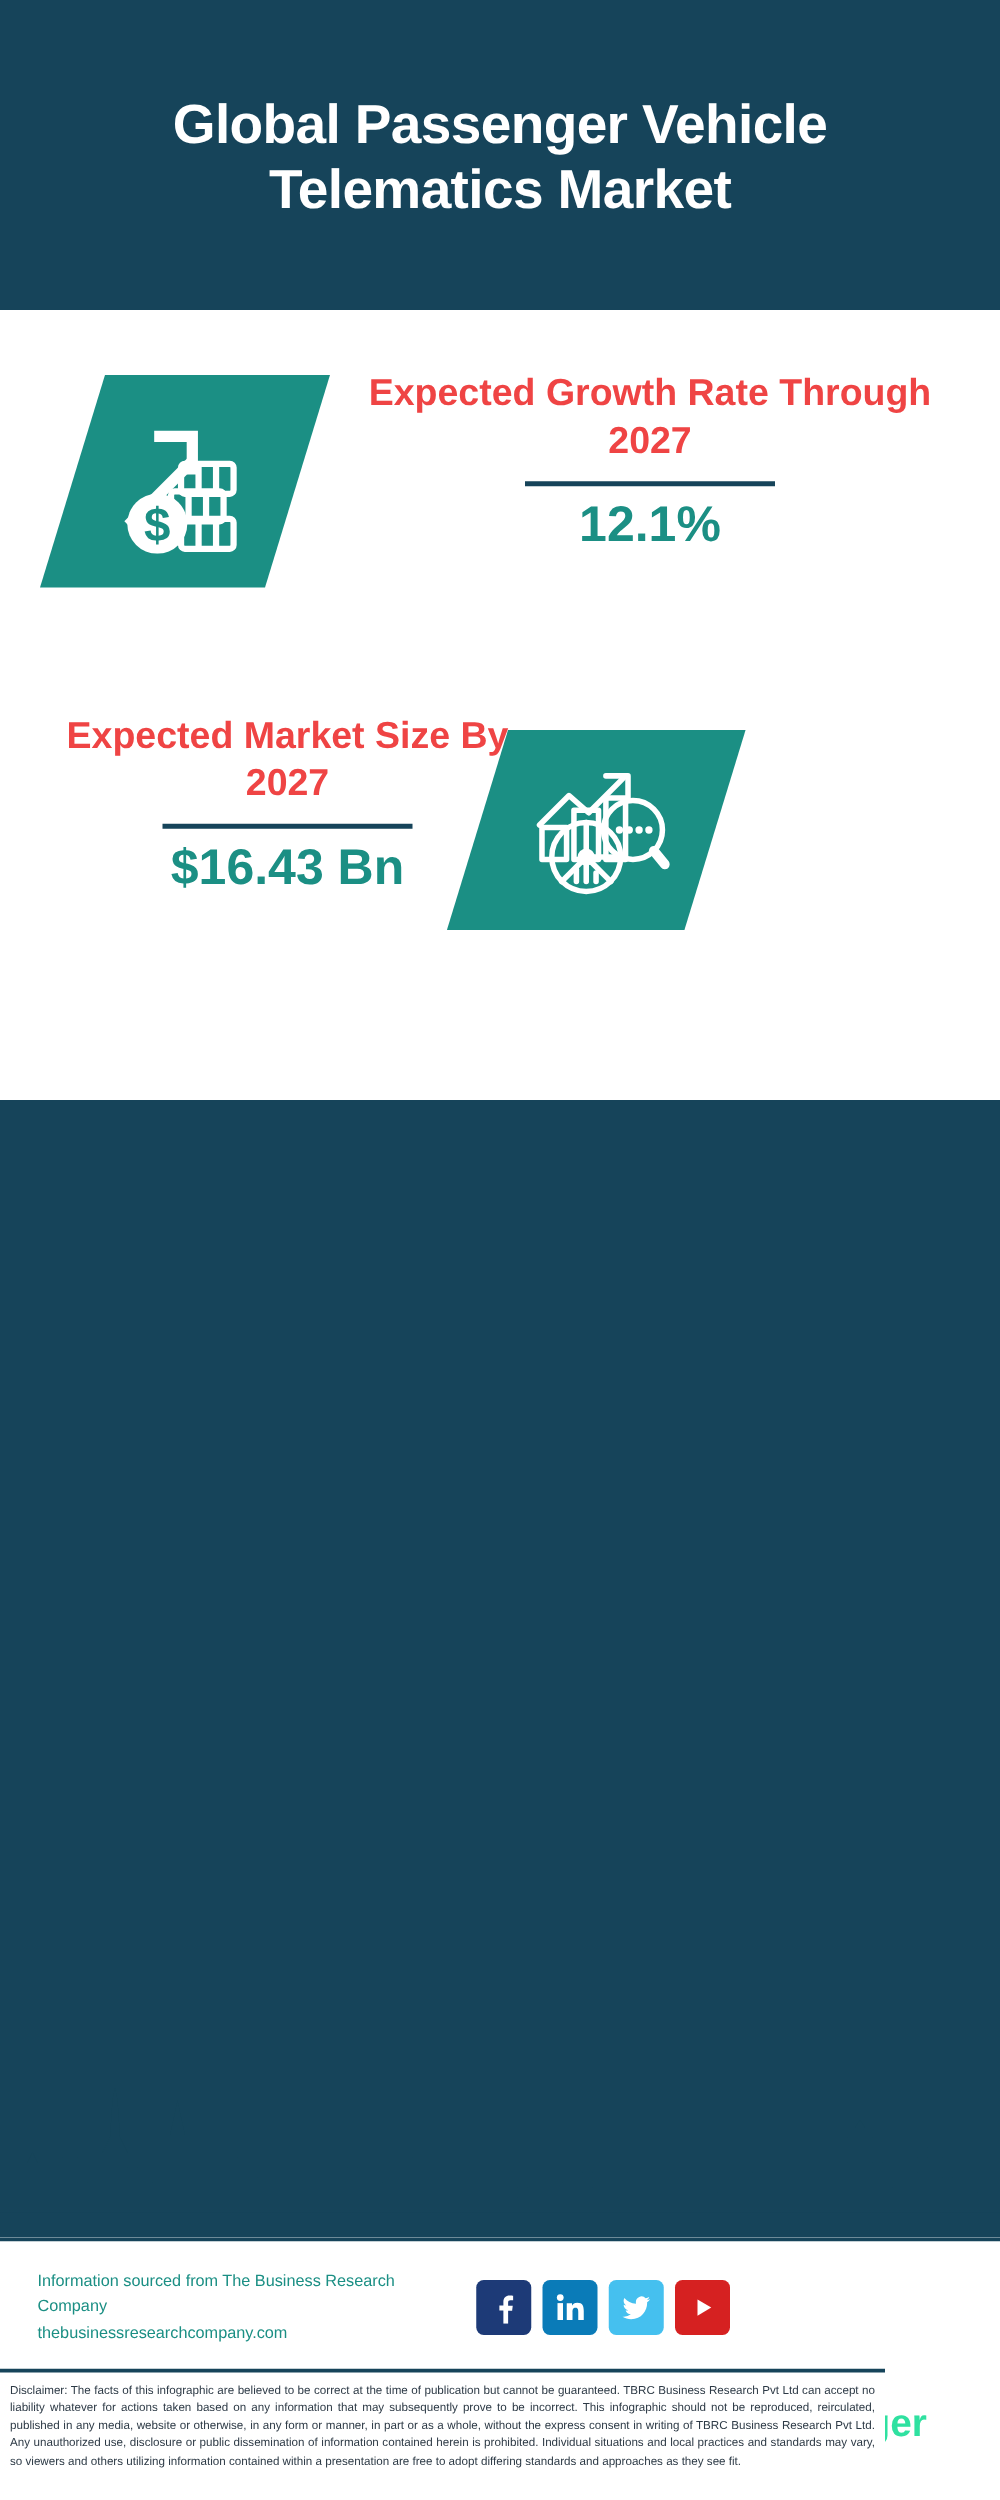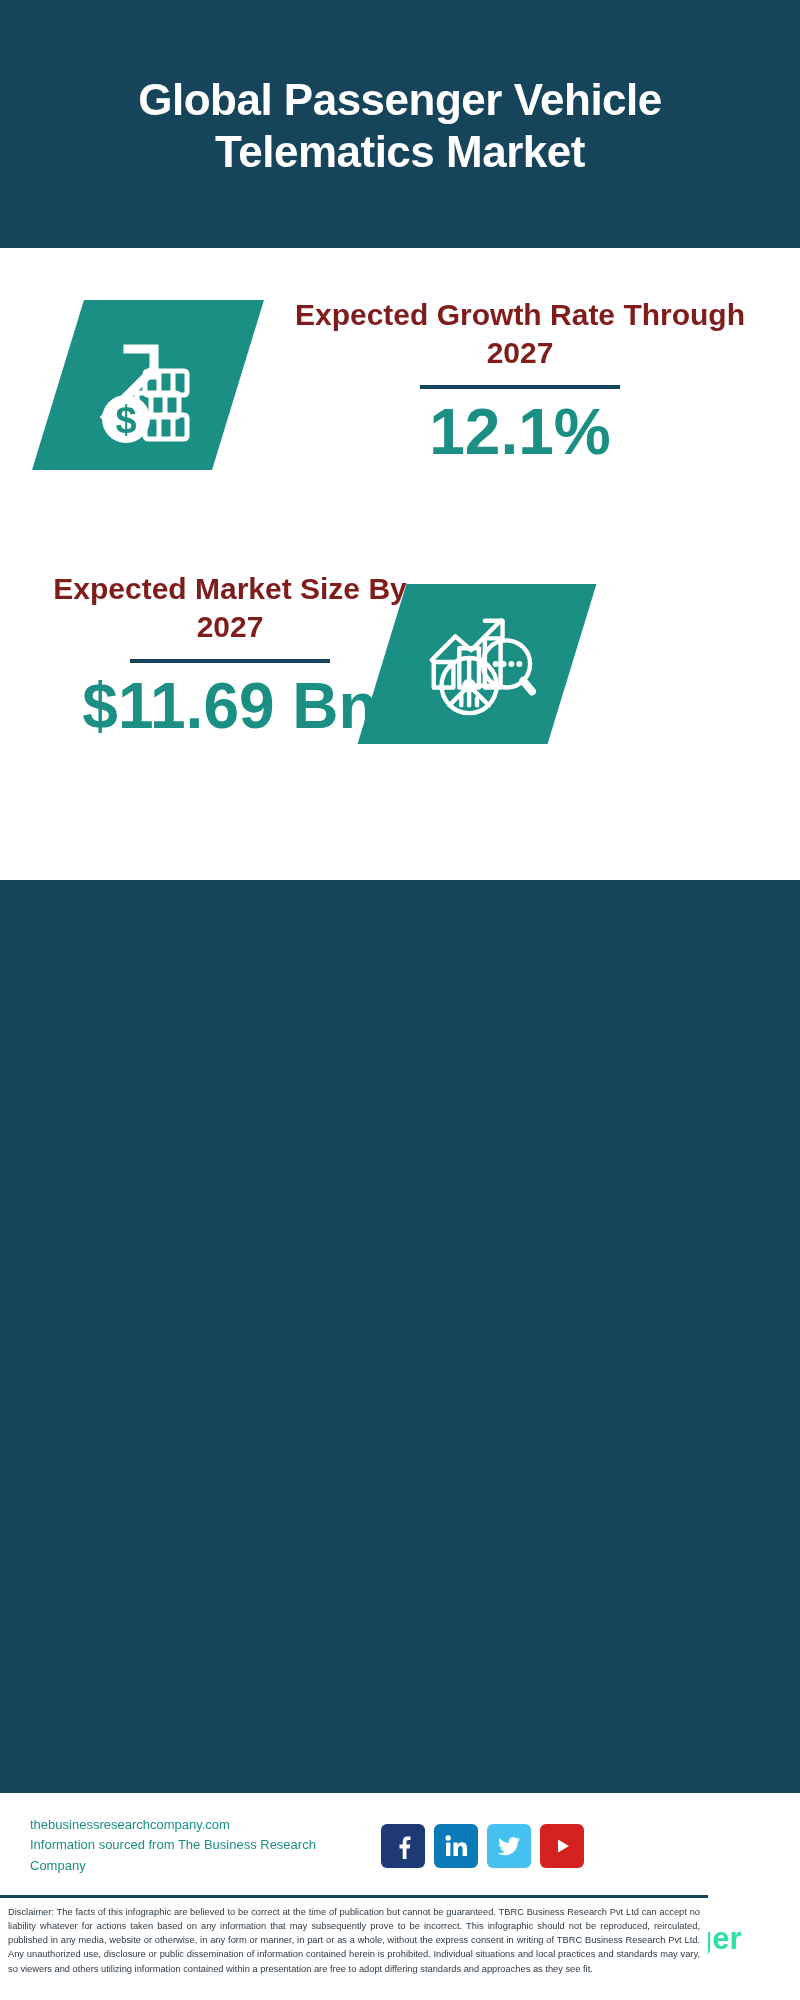--- a/index.html
+++ b/index.html
@@ -39,27 +39,27 @@
     transform:skewX(-17deg);
     display:flex;align-items:center;justify-content:center;
   }
   .para-badge .glyph{transform:skewX(17deg);display:block;}
 
   .badge1{left:58px;top:52px;width:180px;height:170px;}
   .stat1-text{
     position:absolute;left:270px;top:48px;width:500px;text-align:center;
   }
   .stat-label{
-    color:#7f1d1d;font-size:30px;font-weight:bold;line-height:1.25;
+    color:#ef4444;font-size:30px;font-weight:bold;line-height:1.25;
   }
   .rule-dark{
     width:200px;height:4px;background:#16445a;margin:14px auto 10px auto;
   }
   .stat-value{
-    color:#1b8f84;font-size:64px;font-weight:bold;line-height:1.05;
+    color:#1b8f84;font-size:40px;font-weight:bold;line-height:1.05;
   }
 
   
   .stat2{position:absolute;left:0;top:540px;width:650px;height:250px;}
   .badge2{left:382px;top:44px;width:190px;height:160px;}
   .stat2-text{position:absolute;left:30px;top:30px;width:400px;text-align:center;}
 
   
   .dark-panel{
     position:absolute;left:0;top:880px;width:800px;height:910px;
@@ -156,21 +156,21 @@
       <div class="rule-dark"></div>
       <div class="stat-value">12.1%</div>
     </div>
   </div>
 
   <div class="stat2">
 
     <div class="stat2-text">
       <div class="stat-label">Expected Market Size By 2027</div>
       <div class="rule-dark"></div>
-      <div class="stat-value">$11.69 Bn</div>
+      <div class="stat-value">$16.43 Bn</div>
     </div>
 
     <div class="para-badge badge2">
       <span class="glyph">
         <svg width="118" height="118" viewBox="0 0 120 120">
           <g stroke="#ffffff" stroke-width="4.5" fill="none" stroke-linecap="round" stroke-linejoin="round">
 
             <path d="M14 58 L38 34 L54 48 L84 18"></path>
             <path d="M68 18 L86 18 L86 36"></path>
 
@@ -244,22 +244,22 @@
       <div class="driver-text">
         <div class="hl-green">Increase in demand for passenger cars</div>
         <div class="body-white">Is the main driver of the market</div>
       </div>
     </div>
 
   </div>
 
   <div class="source-bar">
     <div class="source-text">
+      <div>Information sourced from The Business Research Company</div>
       <div>thebusinessresearchcompany.com</div>
-      <div>Information sourced from The Business Research Company</div>
     </div>
 
     <div class="socials">
       <div class="soc soc-fb">
         <svg width="26" height="26" viewBox="0 0 26 26">
             <path fill="#ffffff" d="M16.5 26V15.5h3.2l.5-4h-3.7V9c0-1.1.3-1.9 2-1.9h2V3.6C20.2 3.5 19 3.4 17.6 3.4c-2.9 0-4.9 1.8-4.9 5.1v2.9H9.5v4h3.2V26z"></path>
           </svg>
       </div>
       <div class="soc soc-li">
         <svg width="26" height="26" viewBox="0 0 26 26">

